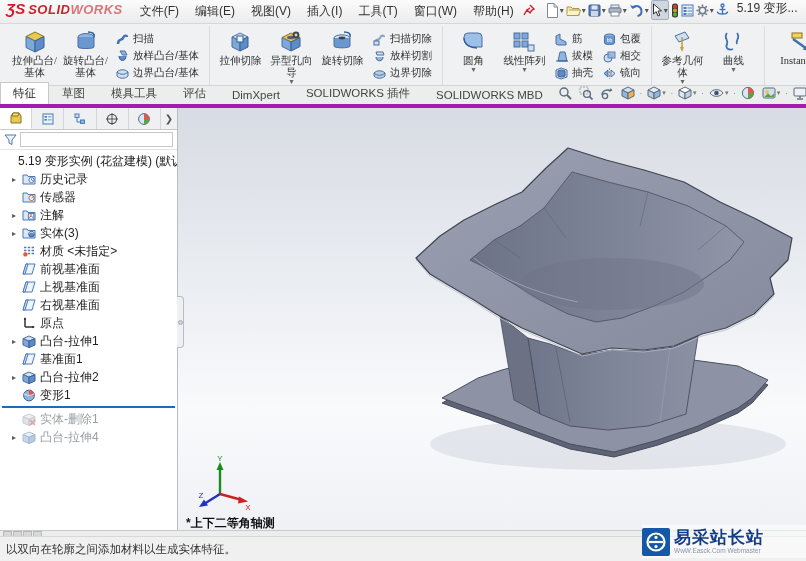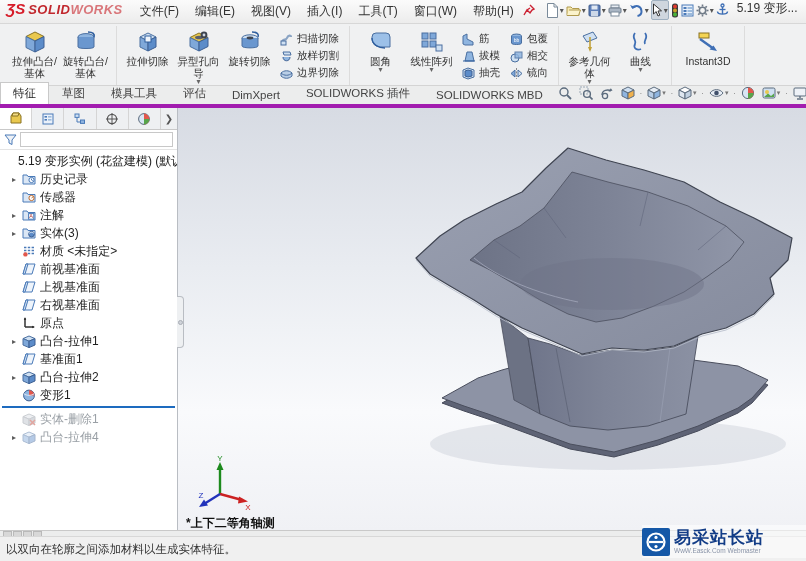--- a/index.html
+++ b/index.html
@@ -23,21 +23,21 @@
   #search-box { display:flex; align-items:center; gap:4px; background:#fff; border:1px solid #c4c4c4;
     border-radius:10px; height:18px; padding:0 8px; color:#8a8a8a; min-width:58px;}
   .sep-v { width:1px; height:16px; background:#d0d0d0; margin:0 3px; }
 
   
   #ribbon { top:24px; height:62px; background:#f0f1f2; border-bottom:1px solid #d4d4d4;
     display:flex; align-items:stretch; padding:2px 2px 0 4px; }
   .rgroup { display:flex; align-items:flex-start; padding:2px 6px; border-right:1px solid #dcdcdc; gap:2px;}
   .bigbtn { width:49px; text-align:center; padding:1px 0; border-radius:2px; cursor:default;}
   .bigbtn .bicon { height:26px; display:flex; align-items:center; justify-content:center;}
-  .bigbtn .blabel { font-size:10.5px; line-height:1.15; color:#333; word-break:break-all; }
+  .bigbtn .blabel { font-size:10.5px; line-height:1.15; color:#333; word-break:break-all;font-family:Liberation Serif, serif; }
   .bigbtn .barrow { font-size:8px; color:#666; line-height:6px;}
   .stack { display:flex; flex-direction:column; justify-content:flex-start; gap:1px; padding-top:3px;}
   .sbtn { display:flex; align-items:center; gap:4px; font-size:10.5px; color:#333; padding:1px 4px; border-radius:2px; white-space:nowrap;}
 
   
   #tabrow { top:86px; height:22px; background:#eceded; border-bottom:4px solid #a21caf;
     display:flex; align-items:flex-end; }
   .rtab { font-size:11.5px; color:#444; padding:3px 12px 3px; border:1px solid transparent; border-bottom:none; white-space:nowrap;}
   .rtab.active { background:#fff; border-color:#c9c9c9; color:#222; }
   #hud { margin-left:auto; display:flex; align-items:center; gap:3px; padding:0 10px 3px 0;}
@@ -229,20 +229,42 @@
       <div class="bigbtn">
         <div class="bicon">
           <svg width="24" height="24" viewBox="0 0 24 24">
               <ellipse cx="12" cy="7" rx="8" ry="3.4" fill="#8fb5e0" stroke="#4a6fa0"></ellipse>
               <path d="M4 7 V17 C4 19 20 19 20 17 V7" fill="#6a97cf" stroke="#4a6fa0"></path>
               <path d="M14 2 C19 2 21 4 20 7" fill="none" stroke="#2f5e9e" stroke-width="1.6"></path>
             </svg>
         </div>
         <div class="blabel">旋转凸台/基体</div>
       </div>
+      <div class="stack">
+        <div class="sbtn">
+          <svg width="13" height="13" viewBox="0 0 13 13">
+              <path d="M2 11 C2 5 6 8 7 5 C8 2 11 2 11 4" fill="none" stroke="#3f6fb5" stroke-width="2.4"></path>
+            </svg>
+          <span>扫描</span>
+        </div>
+        <div class="sbtn">
+          <svg width="13" height="13" viewBox="0 0 13 13">
+              <path d="M4 1 H9 L11 5 H6.5 Z" fill="#8fb5e0" stroke="#4a6fa0"></path>
+              <path d="M3 6 C3 12 10 12 10 6" fill="#5c8cc9" stroke="#3c5f92"></path>
+            </svg>
+          <span>放样凸台/基体</span>
+        </div>
+        <div class="sbtn">
+          <svg width="13" height="13" viewBox="0 0 13 13">
+              <path d="M1 5 C4 2 9 2 12 5 V9 C9 12 4 12 1 9 Z" fill="#cfe0f2" stroke="#4a6fa0"></path>
+              <path d="M1 5 C4 8 9 8 12 5" fill="none" stroke="#4a6fa0"></path>
+            </svg>
+          <span>边界凸台/基体</span>
+        </div>
+      </div>
     </div>
 
     <div class="rgroup">
       <div class="bigbtn">
         <div class="bicon">
           <svg width="22" height="22" viewBox="0 0 22 22">
               <polygon points="11,2 19,6 11,10 3,6" fill="#cfe0f2" stroke="#4a6fa0"></polygon>
               <polygon points="3,6 11,10 11,20 3,16" fill="#7fa8d9" stroke="#4a6fa0"></polygon>
               <polygon points="19,6 11,10 11,20 19,16" fill="#5c8cc9" stroke="#3c5f92"></polygon>
               <rect x="8" y="5" width="6" height="6" fill="#eef4fb" stroke="#2f5e9e"></rect>

